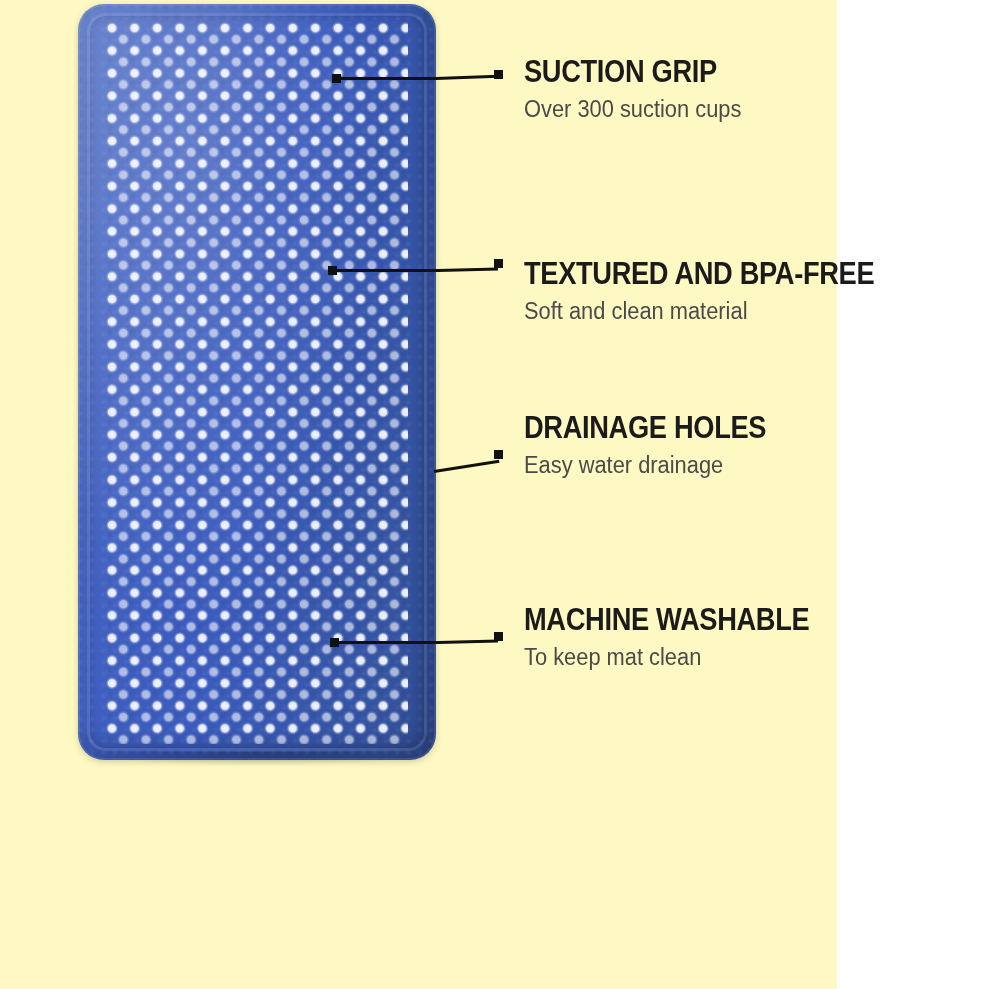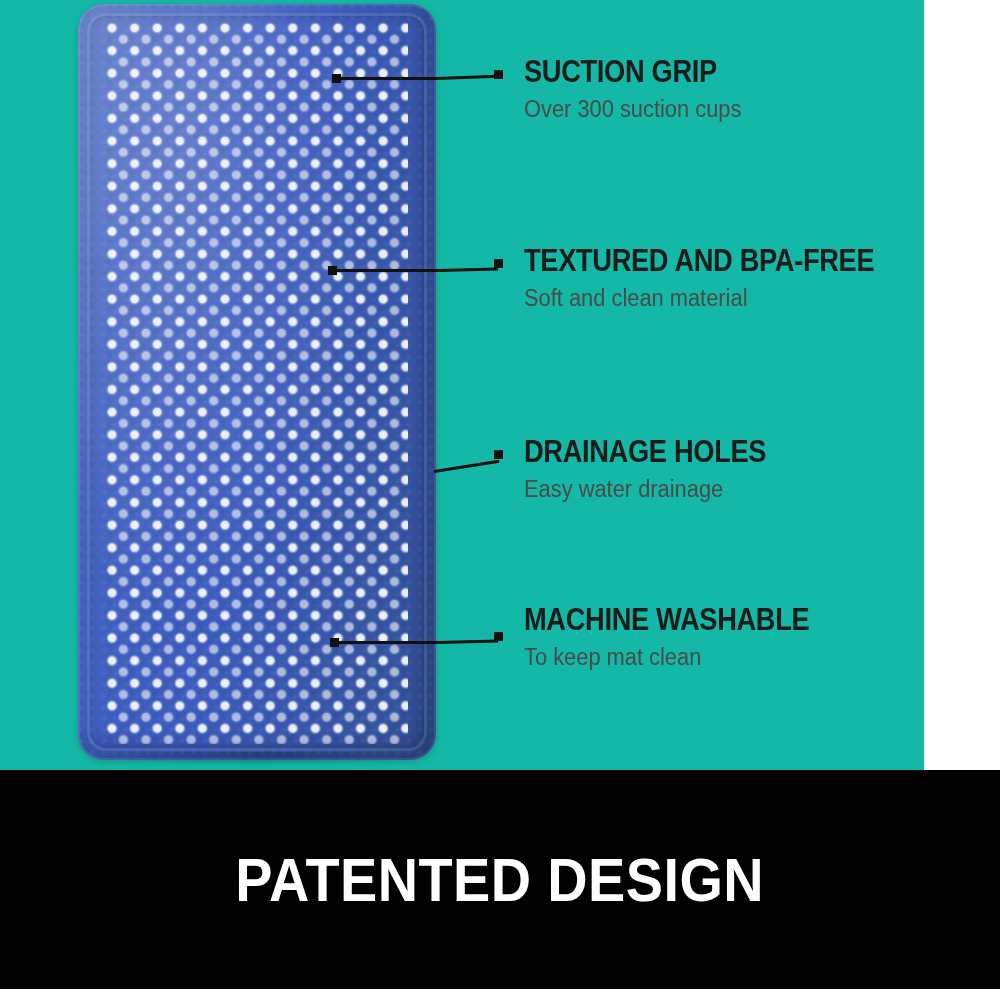--- a/index.html
+++ b/index.html
@@ -11,23 +11,23 @@
     width: 1000px;
     height: 989px;
     position: relative;
     font-family: "Liberation Sans", sans-serif;
     overflow: hidden;
   }
 
   #infographic {
     position: absolute;
     left: 0; top: 0;
-    width: 924px;
+    width: 837px;
     height: 989px;
-    background: #14b8a6;
+    background: #fef9c3;
   }
 
   
   .product-wrap {
     position: absolute;
     left: 78px;
     top: 4px;
     width: 358px;
     height: 760px;
   }
@@ -194,45 +194,42 @@
         <div class="callout-title">SUCTION GRIP</div>
         <div class="callout-sub">Over 300 suction cups</div>
       </div>
     </div>
 
     <div>
       <div class="leader-dot" style="left:328px; top:266px;"></div>
       <div class="leader-line" style="left:334px; top:269px; width:106px;"></div>
       <div class="leader-diag" style="left:438px; top:269px; width:60px; transform:rotate(-1.5deg);"></div>
       <div class="leader-dot" style="left:494px; top:259px;"></div>
-      <div class="callout-text" style="top:245px;">
+      <div class="callout-text" style="top:258px;">
         <div class="callout-title">TEXTURED AND BPA-FREE</div>
         <div class="callout-sub">Soft and clean material</div>
       </div>
     </div>
 
     <div>
       <div class="leader-diag" style="left:434px; top:470px; width:66px; transform:rotate(-9deg);"></div>
       <div class="leader-dot" style="left:494px; top:450px;"></div>
-      <div class="callout-text" style="top:436px;">
+      <div class="callout-text" style="top:412px;">
         <div class="callout-title">DRAINAGE HOLES</div>
         <div class="callout-sub">Easy water drainage</div>
       </div>
     </div>
 
     <div>
       <div class="leader-dot" style="left:330px; top:638px;"></div>
       <div class="leader-line" style="left:336px; top:641px; width:104px;"></div>
       <div class="leader-diag" style="left:438px; top:641px; width:60px; transform:rotate(-1.5deg);"></div>
       <div class="leader-dot" style="left:494px; top:632px;"></div>
       <div class="callout-text" style="top:604px;">
         <div class="callout-title">MACHINE WASHABLE</div>
         <div class="callout-sub">To keep mat clean</div>
       </div>
     </div>
 
   </div>
 
-  <div class="banner">
-    <div class="banner-text">PATENTED DESIGN</div>
-  </div>
 
 </div>
 
 </body></html>

